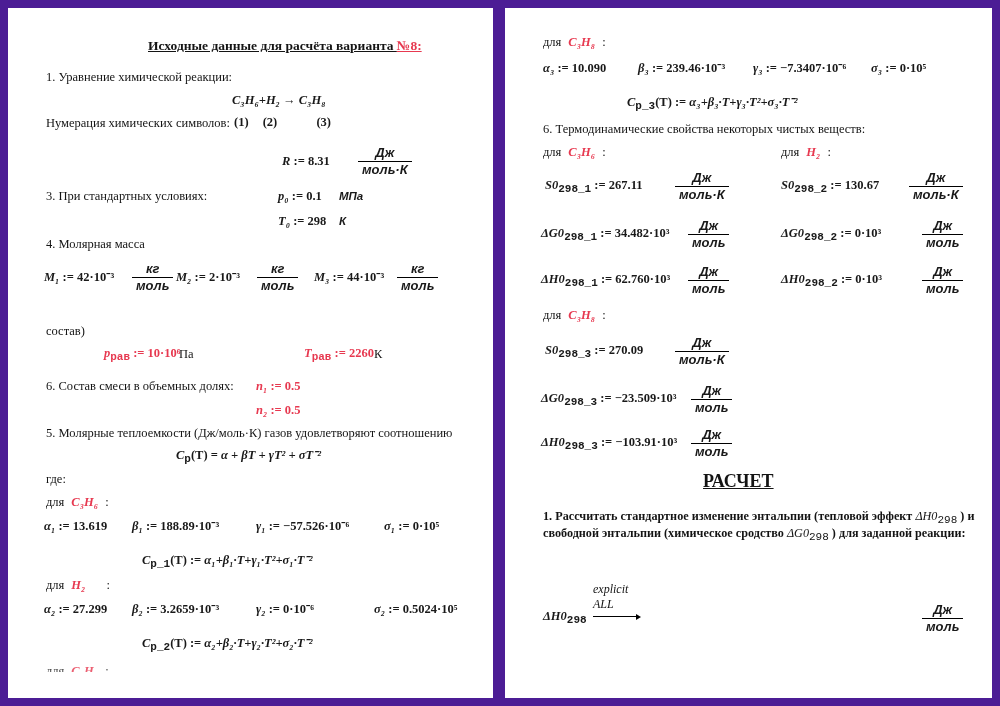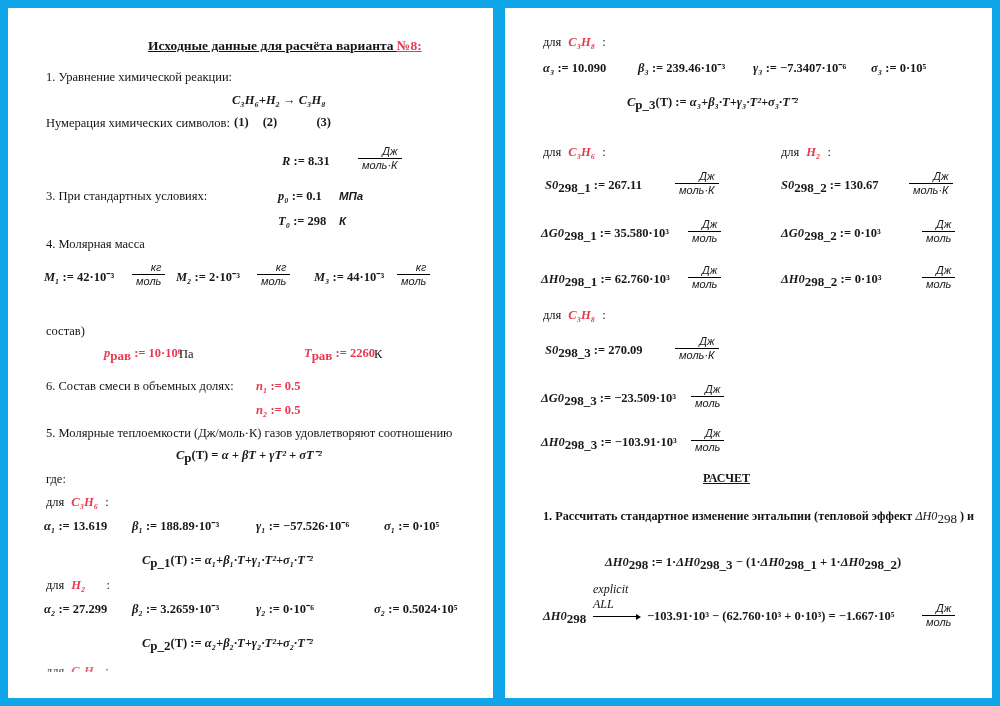--- a/index.html
+++ b/index.html
@@ -1,36 +1,36 @@
 <!DOCTYPE html>
 <html><head>
 <meta charset="utf-8">
 <style>
   html,body{margin:0;padding:0;background:#161616;}
-  .canvas{position:relative;width:1000px;height:706px;background:#0ea5e9;overflow:hidden;
+  .canvas{position:relative;width:1000px;height:706px;background:#4c1d95;overflow:hidden;
           font-family:"Liberation Serif",serif;}
   .page{position:absolute;top:8px;height:690px;background:#ffffff;overflow:hidden;}
   .page-left{left:8px;width:485px;}
   .page-right{left:505px;width:487px;}
   .ln{position:absolute;white-space:nowrap;font-size:12.5px;color:#141414;line-height:1.2;}
   .math{font-family:"Liberation Serif",serif;font-weight:bold;font-size:12.5px;color:#191919;}
   .math .it, .it{font-style:italic;}
   .mvar > span{font-style:italic;}
-  .mvar sub{font-size:13px;font-style:normal;vertical-align:-3px;letter-spacing:0;}
+  .mvar sub{font-size:11px;font-style:normal;vertical-align:-3px;letter-spacing:0;font-family:Liberation Mono, monospace;}
   .red{color:#e73950;}
   .chem{font-style:italic;margin:0 7px;}
   .title{font-weight:bold;font-size:13.5px;}
   .title span{text-decoration:underline;}
   .bold{font-weight:bold;}
   .task{font-weight:bold;font-size:12.2px;}
   .task .mvar{font-weight:normal;}
   .unit{font-family:"Liberation Sans",sans-serif;font-style:italic;font-weight:bold;
         font-size:11.5px;color:#1a1a1a;}
-  .frac{position:absolute;text-align:right;font-family:"Liberation Sans",sans-serif;
-        font-style:italic;font-weight:normal;font-size:11px;color:#1a1a1a;line-height:1.2;}
+  .frac{position:absolute;text-align:center;font-family:"Liberation Sans",sans-serif;
+        font-style:italic;font-weight:bold;font-size:13px;color:#1a1a1a;line-height:1.2;}
   .frac .fnum{padding:0 4px;}
   .frac .fden{border-top:1.2px solid #000;padding:0 4px;}
   .serifunit{font-family:"Liberation Serif",serif;font-weight:normal;color:#141414;}
   .itl{font-style:italic;font-weight:normal;font-size:12px;}
   .arrow{position:absolute;width:48px;height:8px;}
   .arrow::before{content:"";position:absolute;left:0;right:3px;top:3px;border-top:1.3px solid #000;}
   .arrow::after{content:"";position:absolute;right:0;top:0.5px;width:0;height:0;
         border-left:5px solid #000;border-top:3.5px solid transparent;border-bottom:3.5px solid transparent;}
   .cutline{height:8px;overflow:hidden;opacity:.8;}
   .nums span{display:inline-block;}
@@ -133,40 +133,41 @@
     <div class="ln math" style="left:38px;top:27px">
       <span class="serifunit">для</span><span class="red chem">C₃H₈</span><span class="serifunit">:</span>
     </div>
 
     <div class="ln math" style="left:38px;top:53px"><span class="it">α₃</span><span> := 10.090</span></div>
     <div class="ln math" style="left:133px;top:53px"><span class="it">β₃</span><span> := 239.46·10⁻³</span></div>
     <div class="ln math" style="left:248px;top:53px"><span class="it">γ₃</span><span> := −7.3407·10⁻⁶</span></div>
     <div class="ln math" style="left:366px;top:53px"><span class="it">σ₃</span><span> := 0·10⁵</span></div>
     <div class="ln math" style="left:122px;top:87px"><span class="mvar"><span>C</span><sub>p_3</sub></span><span>(T) := </span><span class="it">α₃+β₃·T+γ₃·T²+σ₃·T⁻²</span></div>
 
+    <div class="ln" style="left:38px;top:114px">6. Термодинамические свойства некоторых чистых веществ:</div>
 
     <div class="ln math" style="left:38px;top:137px">
       <span class="serifunit">для</span><span class="red chem">C₃H₆</span><span class="serifunit">:</span>
     </div>
     <div class="ln math" style="left:276px;top:137px">
       <span class="serifunit">для</span><span class="red chem">H₂</span><span class="serifunit">:</span>
     </div>
 
     <div class="ln math" style="left:40px;top:170px"><span class="mvar"><span>S0</span><sub>298_1</sub></span><span> := 267.11</span></div>
     <div class="frac" style="left:170px;top:162px">
         <div class="fnum">Дж</div>
         <div class="fden">моль·К</div>
       </div>
     <div class="ln math" style="left:276px;top:170px"><span class="mvar"><span>S0</span><sub>298_2</sub></span><span> := 130.67</span></div>
     <div class="frac" style="left:404px;top:162px">
         <div class="fnum">Дж</div>
         <div class="fden">моль·К</div>
       </div>
 
-    <div class="ln math" style="left:36px;top:218px"><span class="mvar"><span>ΔG0</span><sub>298_1</sub></span><span> := 35.580·10³</span></div>
+    <div class="ln math" style="left:36px;top:218px"><span class="mvar"><span>ΔG0</span><sub>298_1</sub></span><span> := 34.482·10³</span></div>
     <div class="frac" style="left:183px;top:210px">
         <div class="fnum">Дж</div>
         <div class="fden">моль</div>
       </div>
     <div class="ln math" style="left:276px;top:218px"><span class="mvar"><span>ΔG0</span><sub>298_2</sub></span><span> := 0·10³</span></div>
     <div class="frac" style="left:417px;top:210px">
         <div class="fnum">Дж</div>
         <div class="fden">моль</div>
       </div>
 
@@ -196,29 +197,28 @@
         <div class="fnum">Дж</div>
         <div class="fden">моль</div>
       </div>
 
     <div class="ln math" style="left:36px;top:427px"><span class="mvar"><span>ΔH0</span><sub>298_3</sub></span><span> := −103.91·10³</span></div>
     <div class="frac" style="left:186px;top:419px">
         <div class="fnum">Дж</div>
         <div class="fden">моль</div>
       </div>
 
-    <div class="ln bold" style="left:198px;top:463px;font-size:12px;text-decoration:underline">РАСЧЕТ</div>
+    <div class="ln bold" style="left:198px;top:463px;font-size:18px;text-decoration:underline">РАСЧЕТ</div>
 
     <div class="ln task" style="left:38px;top:501px"><span>1. Рассчитать стандартное изменение энтальпии (тепловой эффект </span><span class="mvar"><span>ΔH0</span><sub>298</sub></span><span> ) и</span></div>
-
-    <div class="ln math" style="left:100px;top:547px"><span class="mvar"><span>ΔH0</span><sub>298</sub></span><span> := 1·</span><span class="mvar"><span>ΔH0</span><sub>298_3</sub></span><span> − (1·</span><span class="mvar"><span>ΔH0</span><sub>298_1</sub></span><span> + 1·</span><span class="mvar"><span>ΔH0</span><sub>298_2</sub></span><span>)</span></div>
+    <div class="ln task" style="left:38px;top:518px"><span>свободной энтальпии (химическое сродство </span><span class="mvar"><span>ΔG0</span><sub>298</sub></span><span> ) для заданной реакции:</span></div>
+
 
     <div class="ln itl" style="left:88px;top:574px">explicit</div>
     <div class="ln itl" style="left:88px;top:589px">ALL</div>
     <div class="ln math" style="left:38px;top:601px"><span class="mvar"><span>ΔH0</span><sub>298</sub></span></div>
     <div class="arrow" style="left:88px;top:605px"></div>
-    <div class="ln math" style="left:142px;top:601px">−103.91·10³ − (62.760·10³ + 0·10³) = −1.667·10⁵</div>
     <div class="frac" style="left:417px;top:594px">
         <div class="fnum">Дж</div>
         <div class="fden">моль</div>
       </div>
   </div>
 </div>
 
 </body></html>

